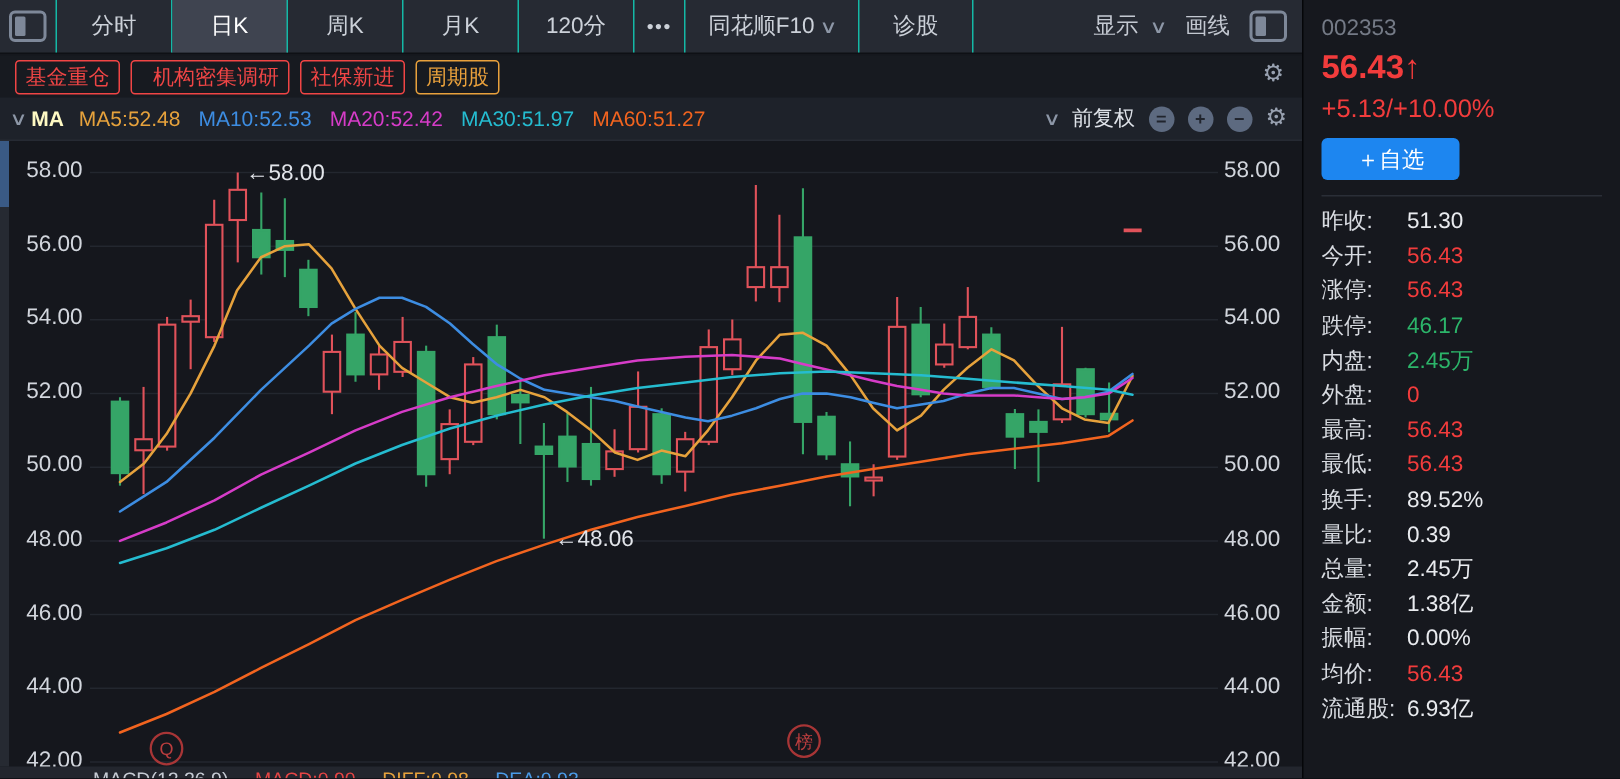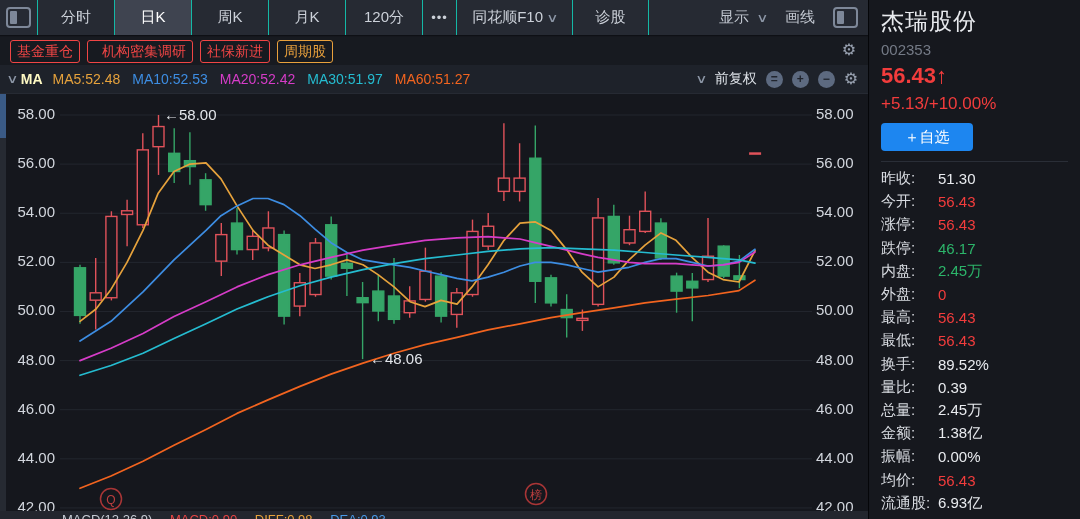--- a/index.html
+++ b/index.html
@@ -12,21 +12,21 @@
     display:flex;align-items:stretch;border-bottom:1px solid #0e1015;}
   .tb-cell{display:flex;align-items:center;justify-content:center;border-right:1px solid #14b8a6;
     color:#ccd1d9;font-size:15px;cursor:pointer;white-space:nowrap;}
   .tb-cell.icon-cell{width:38px;}
   .tb-cell.tab{width:77px;}
   .tb-cell.tab.active{background:#3f4450;color:#fff;}
   .tb-cell.more{width:34px;letter-spacing:1px;font-size:13px;}
   .tb-cell.f10{width:116px;}
   .tb-cell.diagnose{width:76px;}
   .tb-spacer{flex:1;border-right:none;}
-  .tb-right{display:flex;align-items:center;gap:18px;padding-right:10px;color:#c3c8d1;font-size:15px;}
+  .tb-right{display:flex;align-items:center;gap:13px;padding-right:10px;color:#c3c8d1;font-size:15px;}
   .chev{color:#8d97a7;font-size:12px;transform:scaleX(1.4);display:inline-block;margin-left:5px;}
   .panel-toggle{width:25px;height:21px;border:2px solid #7e8899;border-radius:4px;position:relative;}
   .panel-toggle .bar{position:absolute;left:2px;top:2px;bottom:2px;width:7px;background:#7e8899;border-radius:1px;}
   
   .tagsrow{position:absolute;left:0;top:37px;width:868px;height:28px;background:#171a20;
     display:flex;align-items:center;gap:7px;padding-left:10px;}
   .tag{border:1px solid;border-radius:3px;font-size:14px;line-height:1;padding:3px 6px 4px;cursor:pointer;white-space:nowrap;}
   .gear{color:#98a1b0;font-size:16px;line-height:1;cursor:pointer;}
   .tagsrow .gear{position:absolute;right:12px;top:5px;}
   
@@ -273,21 +273,20 @@
       <div class="inner">
         <span style="color:#c5cad3;">MACD(12,26,9)</span>
         <span style="color:#e64545;">MACD:0.90</span>
         <span style="color:#e6a23c;">DIFF:0.98</span>
         <span style="color:#4a9be8;">DEA:0.93</span>
       </div>
     </div>
   </div>
 
   <aside class="panel">
-    <div class="stock-name">杰瑞股份</div>
     <div class="stock-code">002353</div>
     <div class="stock-price">
       <span>56.43</span><span>↑</span>
     </div>
     <div class="stock-change">+5.13/+10.00%</div>
     <button class="watch-btn">＋自选</button>
     <div class="divider"></div>
     <div class="stats" id="stats">
         <div class="stat-row">
           <span class="lbl">昨收:</span>

